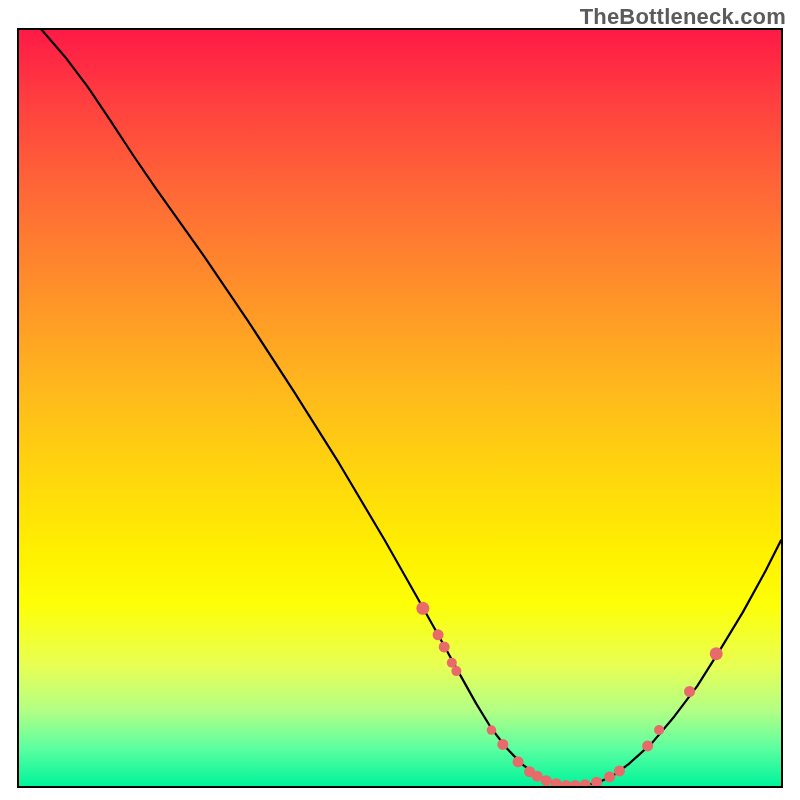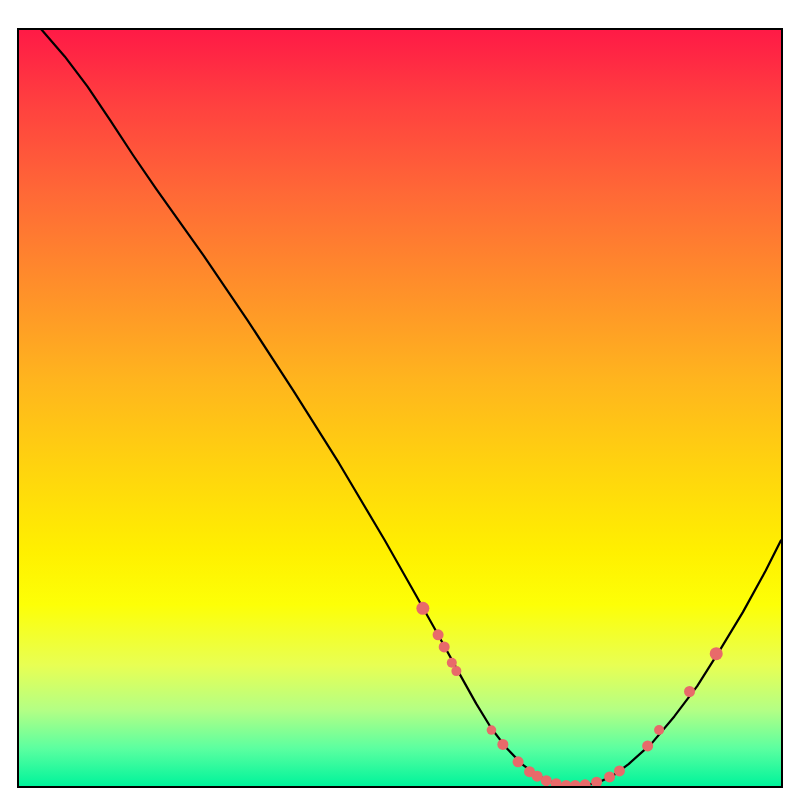--- a/index.html
+++ b/index.html
@@ -66,20 +66,21 @@
   }
   .marker {
     fill: #e86a6a;
     stroke: none;
   }
 </style>
 </head>
 <body>
 
 <div class="container">
+  <div class="watermark">TheBottleneck.com</div>
 
   <div class="plot-frame">
     <svg class="plot" viewBox="0 0 762 756" preserveAspectRatio="none">
       <path id="curve-path" class="curve" d="M0.00 -22.68 L22.86 0.00 L45.72 26.46 L68.58 56.70 L91.44 90.72 L114.30 125.50 L137.16 158.76 L182.88 223.02 L228.60 290.30 L274.32 360.61 L320.04 433.19 L365.76 510.30 L396.24 563.98 L419.10 604.80 L441.96 646.38 L457.20 673.60 L472.44 698.54 L487.68 718.20 L502.92 734.08 L518.16 745.42 L533.40 752.60 L548.64 755.62 L563.88 755.62 L579.12 752.60 L594.36 745.42 L609.60 734.08 L632.46 713.66 L655.32 686.45 L678.18 656.21 L701.04 619.92 L723.90 582.12 L746.76 540.54 L762.00 510.30"></path>
       <g id="markers-group">
           <circle cx="403.86" cy="578.34" r="6.50" class="marker"></circle>
           <circle cx="419.10" cy="604.80" r="5.50" class="marker"></circle>
           <circle cx="425.20" cy="616.90" r="5.50" class="marker"></circle>
           <circle cx="432.82" cy="632.77" r="5.00" class="marker"></circle>
           <circle cx="437.39" cy="641.09" r="5.00" class="marker"></circle>

